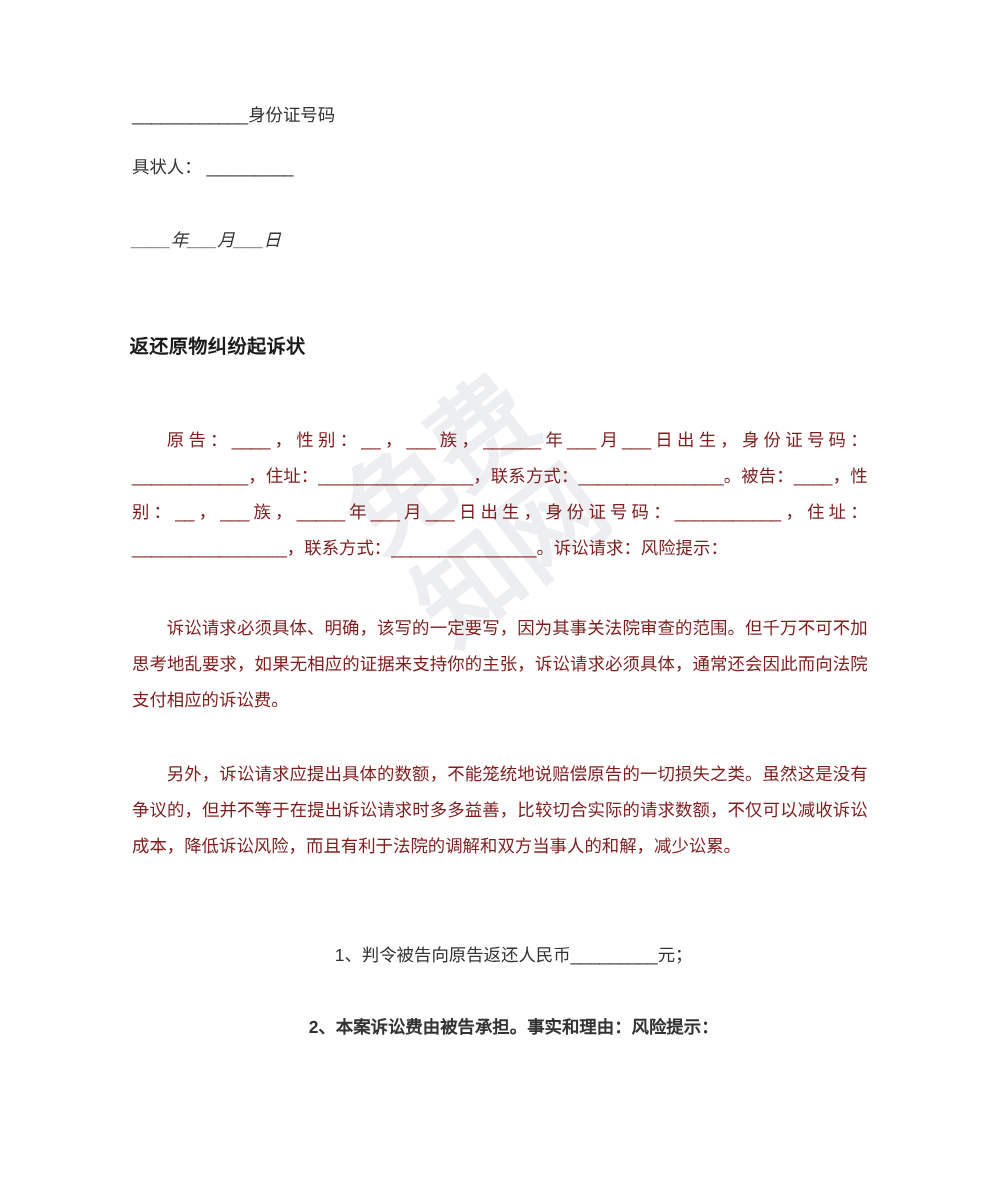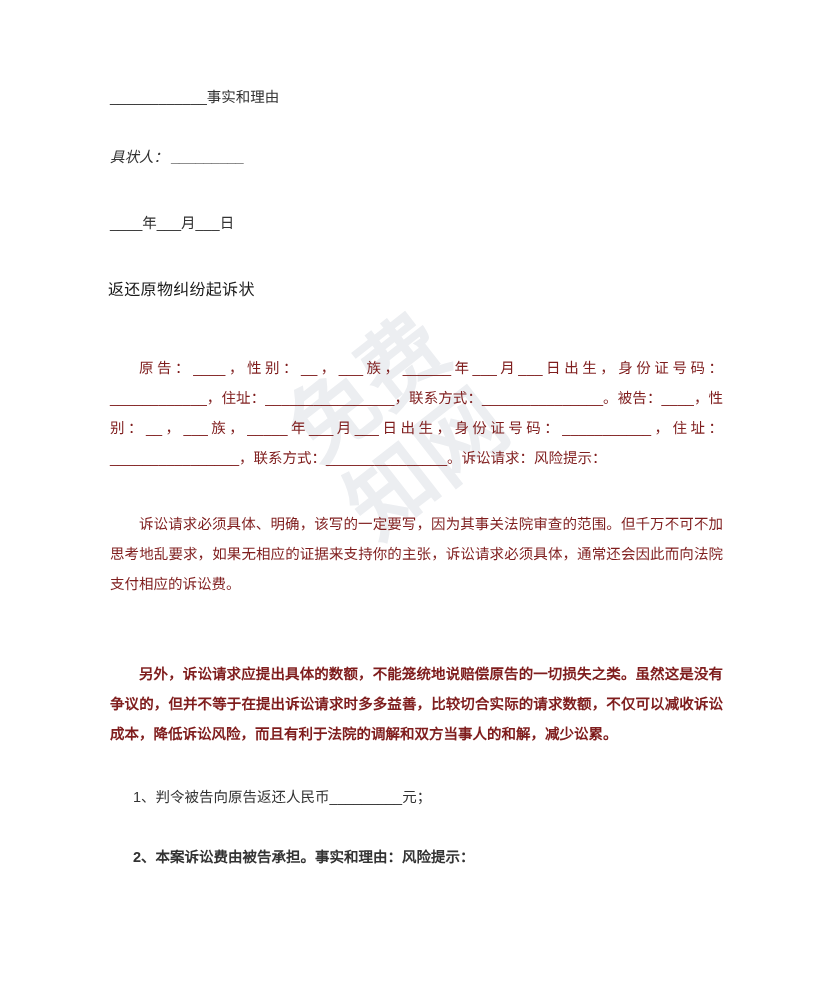--- a/index.html
+++ b/index.html
@@ -64,77 +64,78 @@
   .blk {
     position: absolute;
     left: 110px;
     width: 613px;
     font-size: 14.5px;
     line-height: 30px;
     color: #333333;
   }
 
   .court-line    { top: 82px; }
-  .signer-line   { top: 142px; font-style: italic; }
-  .date-line     { top: 208px; }
+  .signer-line   { top: 125px; }
+  .date-line     { top: 186px; font-style: italic; }
 
   .doc-title {
     position: absolute;
     left: 108px;
     top: 266px;
     font-size: 16px;
     line-height: 26px;
-    font-weight: 400;
+    font-weight: 700;
     color: #1a1a1a;
     letter-spacing: 0.3px;
   }
 
   .para {
     position: absolute;
     left: 110px;
     width: 613px;
     font-size: 14.5px;
     line-height: 30px;
     color: #7f1d1d;
     text-align: justify;
     text-justify: inter-ideograph;
     text-indent: 2em;
   }
 
   .p-parties { top: 338px; }
   .p-claim   { top: 494px; }
-  .p-amount  { top: 644px; font-weight: bold; }
+  .p-amount  { top: 616px; }
 
   .item {
     position: absolute;
     left: 133px;
     width: 590px;
     font-size: 14.5px;
     line-height: 30px;
     color: #333333;
+    text-align: center;
   }
   .item-1 { top: 782px; }
   .item-2 { top: 842px; font-weight: bold; }
 </style>
 </head>
 <body>
 
 <div class="page">
 
   <div class="watermark-layer">
     <div class="watermark">
       <span class="wm-row">免费</span>
       <span class="wm-row">知网</span>
     </div>
   </div>
 
   <div class="content">
 
     <div class="blk court-line">
-      <span>____________</span><span>事实和理由</span>
+      <span>____________</span><span>身份证号码</span>
     </div>
 
     <div class="blk signer-line">
       <span>具状人：</span>&nbsp;<span>_________</span>
     </div>
 
     <div class="blk date-line">
       <span>____</span><span>年</span><span>___</span><span>月</span><span>___</span><span>日</span>
     </div>
 

